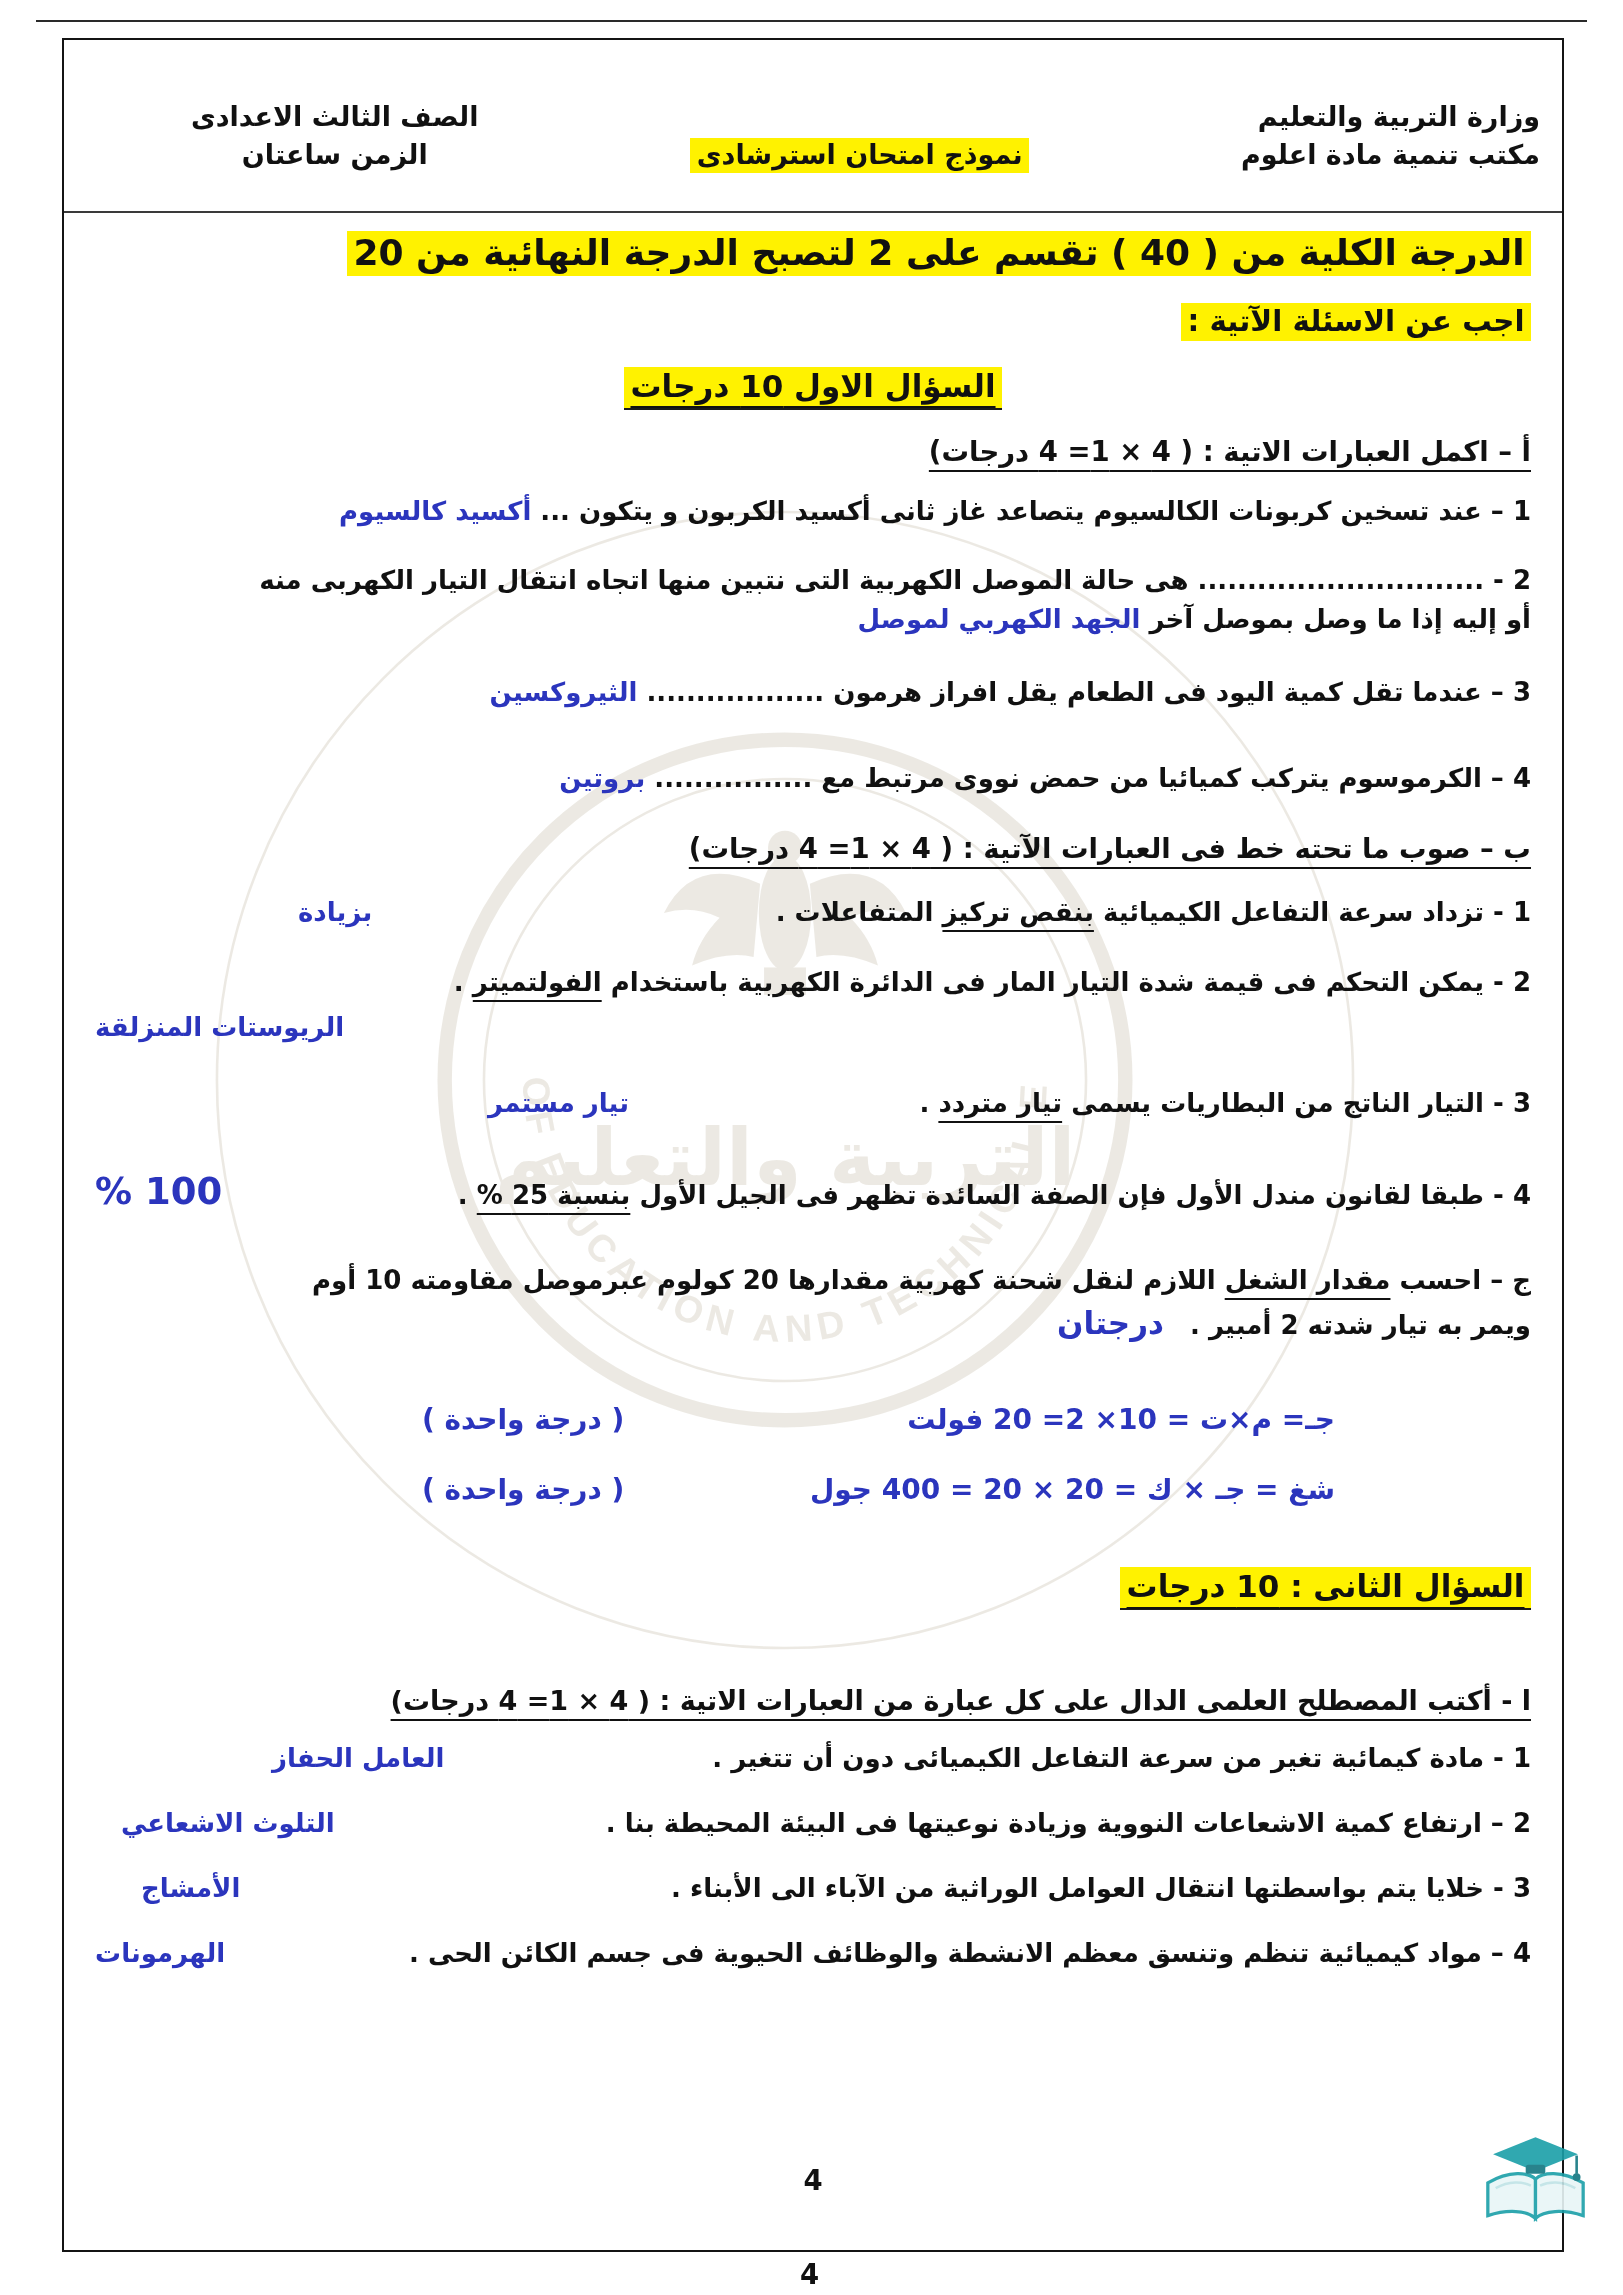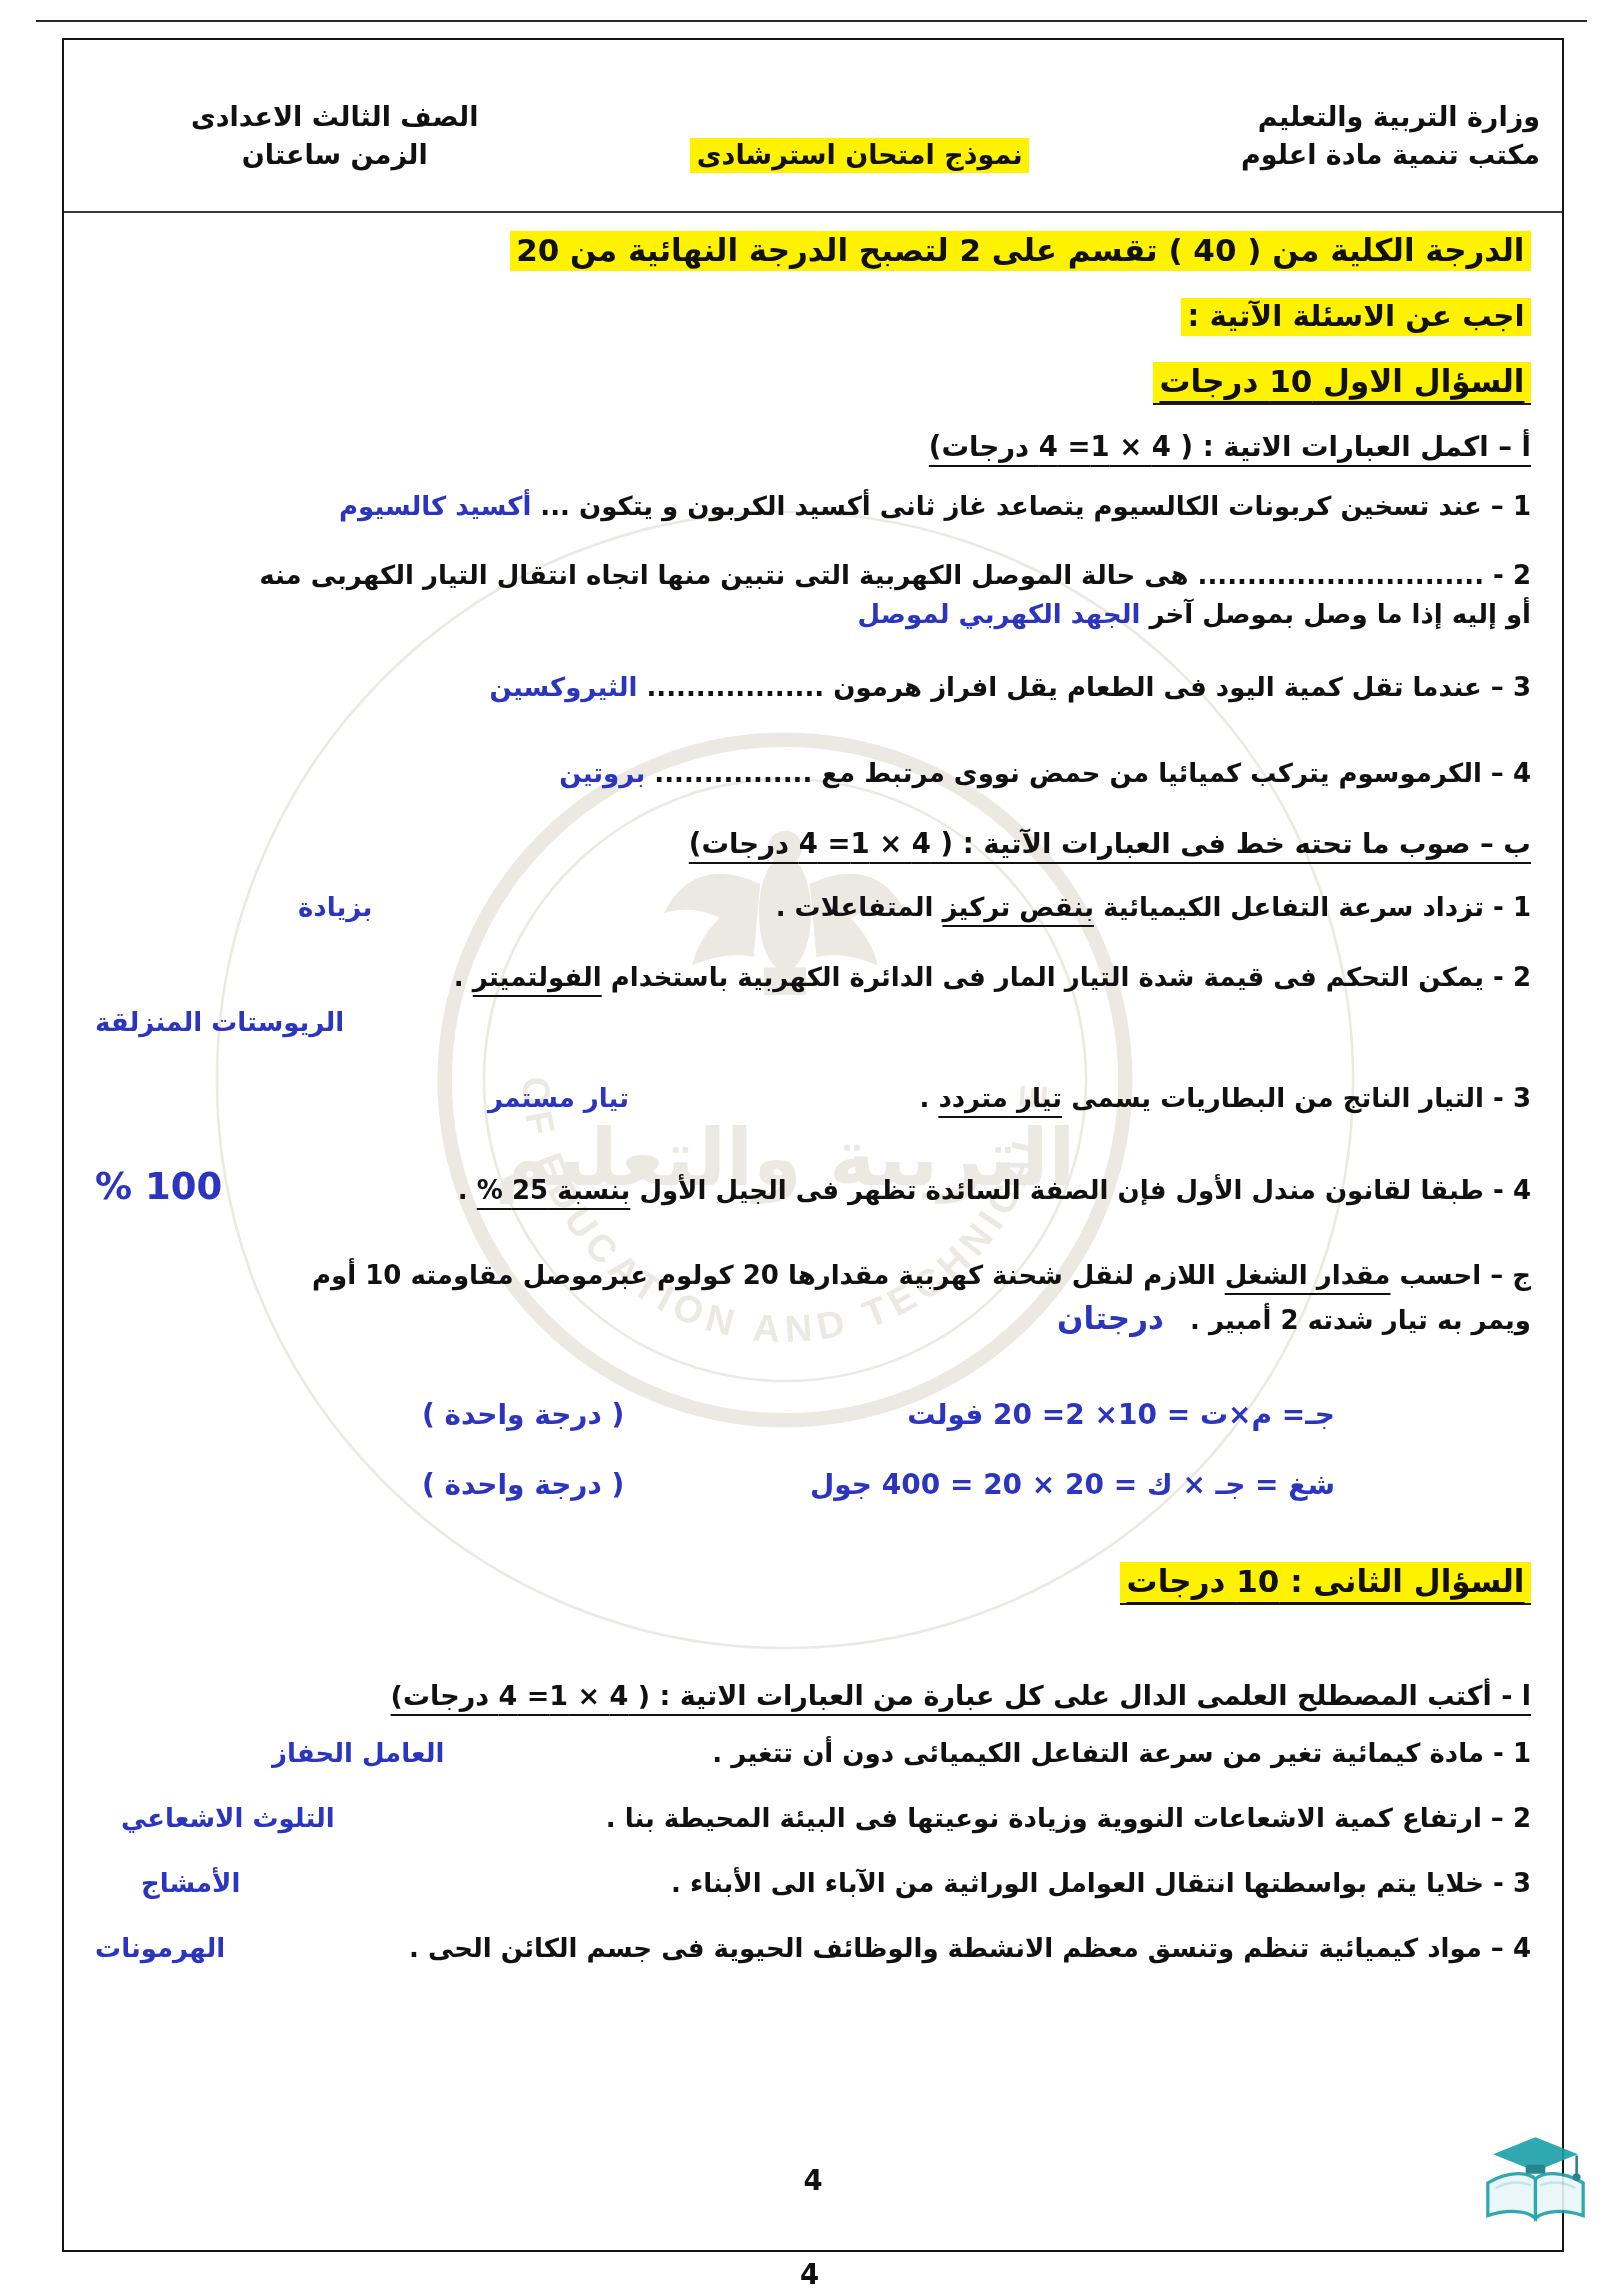--- a/index.html
+++ b/index.html
@@ -30,24 +30,24 @@
   }
   .hdr-left { padding-left:105px; text-align:center; }
   .hdr-center { margin-top:38px; }
 
   .content { padding:0 31px; position:relative; }
 
   .hl { background:var(--highlight, #fff200); padding:1.3px 6.5px 2.6px 6.5px; }
   .hl.u { border-bottom:2.6px solid #1a1a1a; padding-bottom:3.9px; }
   .u { text-decoration:underline; text-decoration-thickness:2px; text-underline-offset:8.5px; }
 
-  .banner { margin-top:19.6px; text-align:right; font-size:31px; font-weight:bold; }
+  .banner { margin-top:19.6px; text-align:right; font-size:36px; font-weight:bold; }
   .instruction { margin-top:31px; text-align:right; font-size:29.4px; font-weight:bold; }
   .q-title { text-align:right; font-size:31px; font-weight:bold; }
-  .q1-title { margin-top:30px; }
+  .q1-title { margin-top:30px;text-align:center; }
   .q2-title { margin-top:63px; }
   .part-heading { text-align:right; font-size:27.5px; font-weight:bold; }
   .a-heading { margin-top:31px; }
   .b-heading { margin-top:34px; }
   .q2-heading { margin-top:80px; font-size:27px; }
 
   .item { font-size:26px; font-weight:bold; line-height:1.5; text-align:right; }
   .ans { color:var(--answer, #2b35bd); }
   .ans.big { font-size:37px; }
   .marks { font-size:31px; margin-right:17px; }

